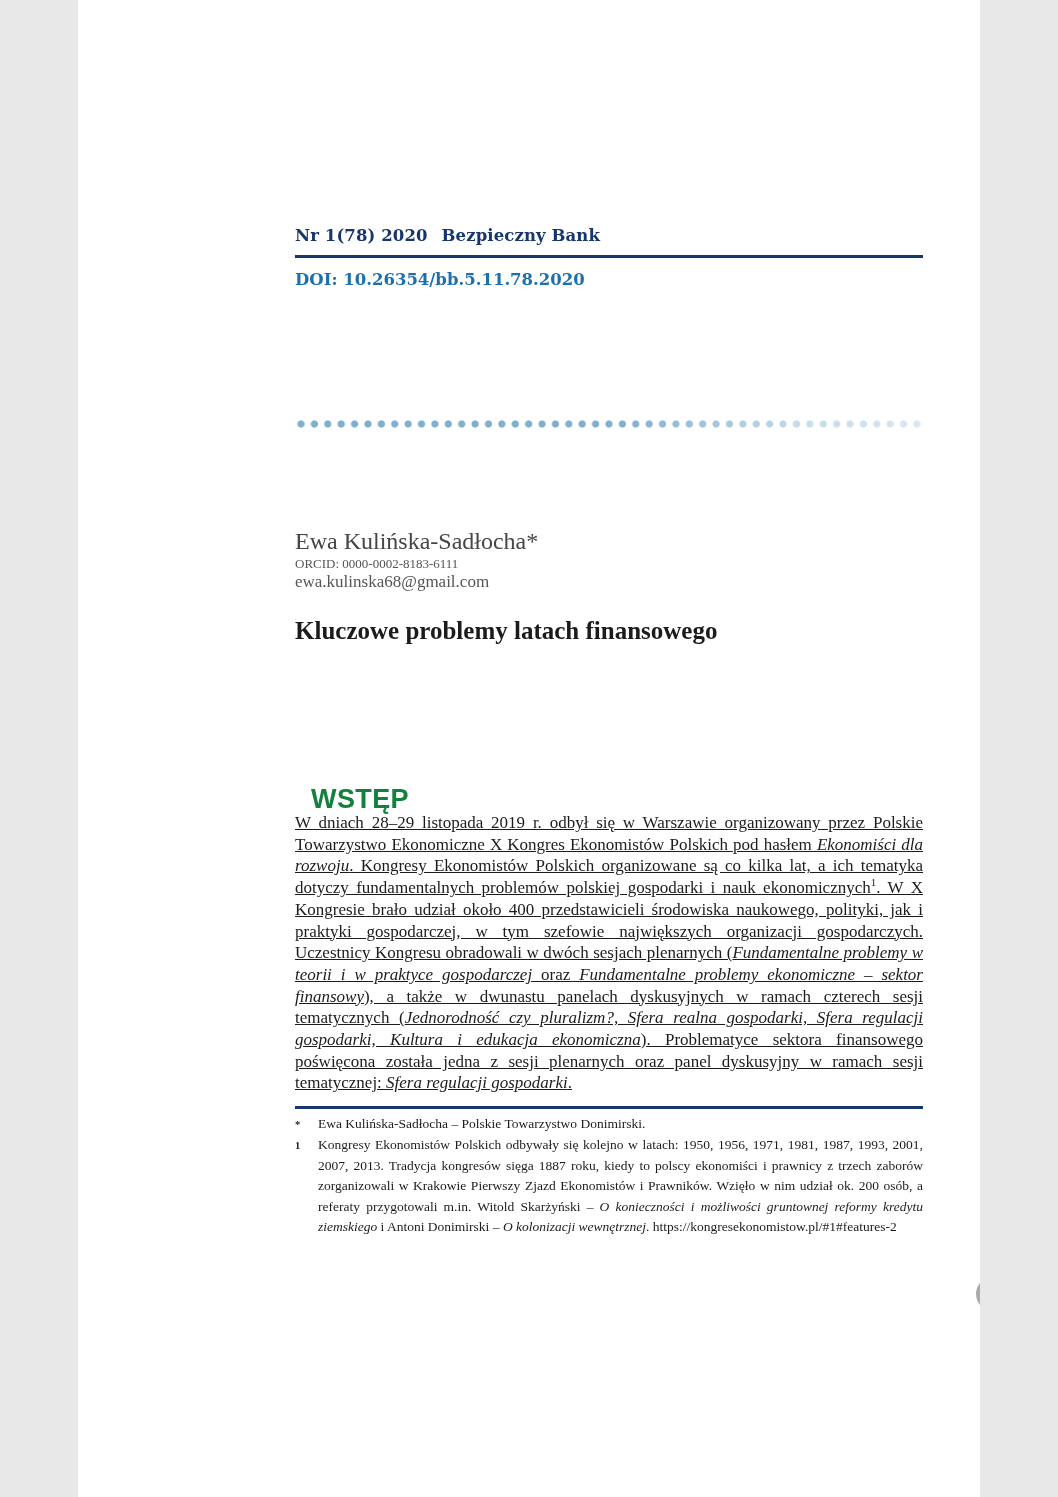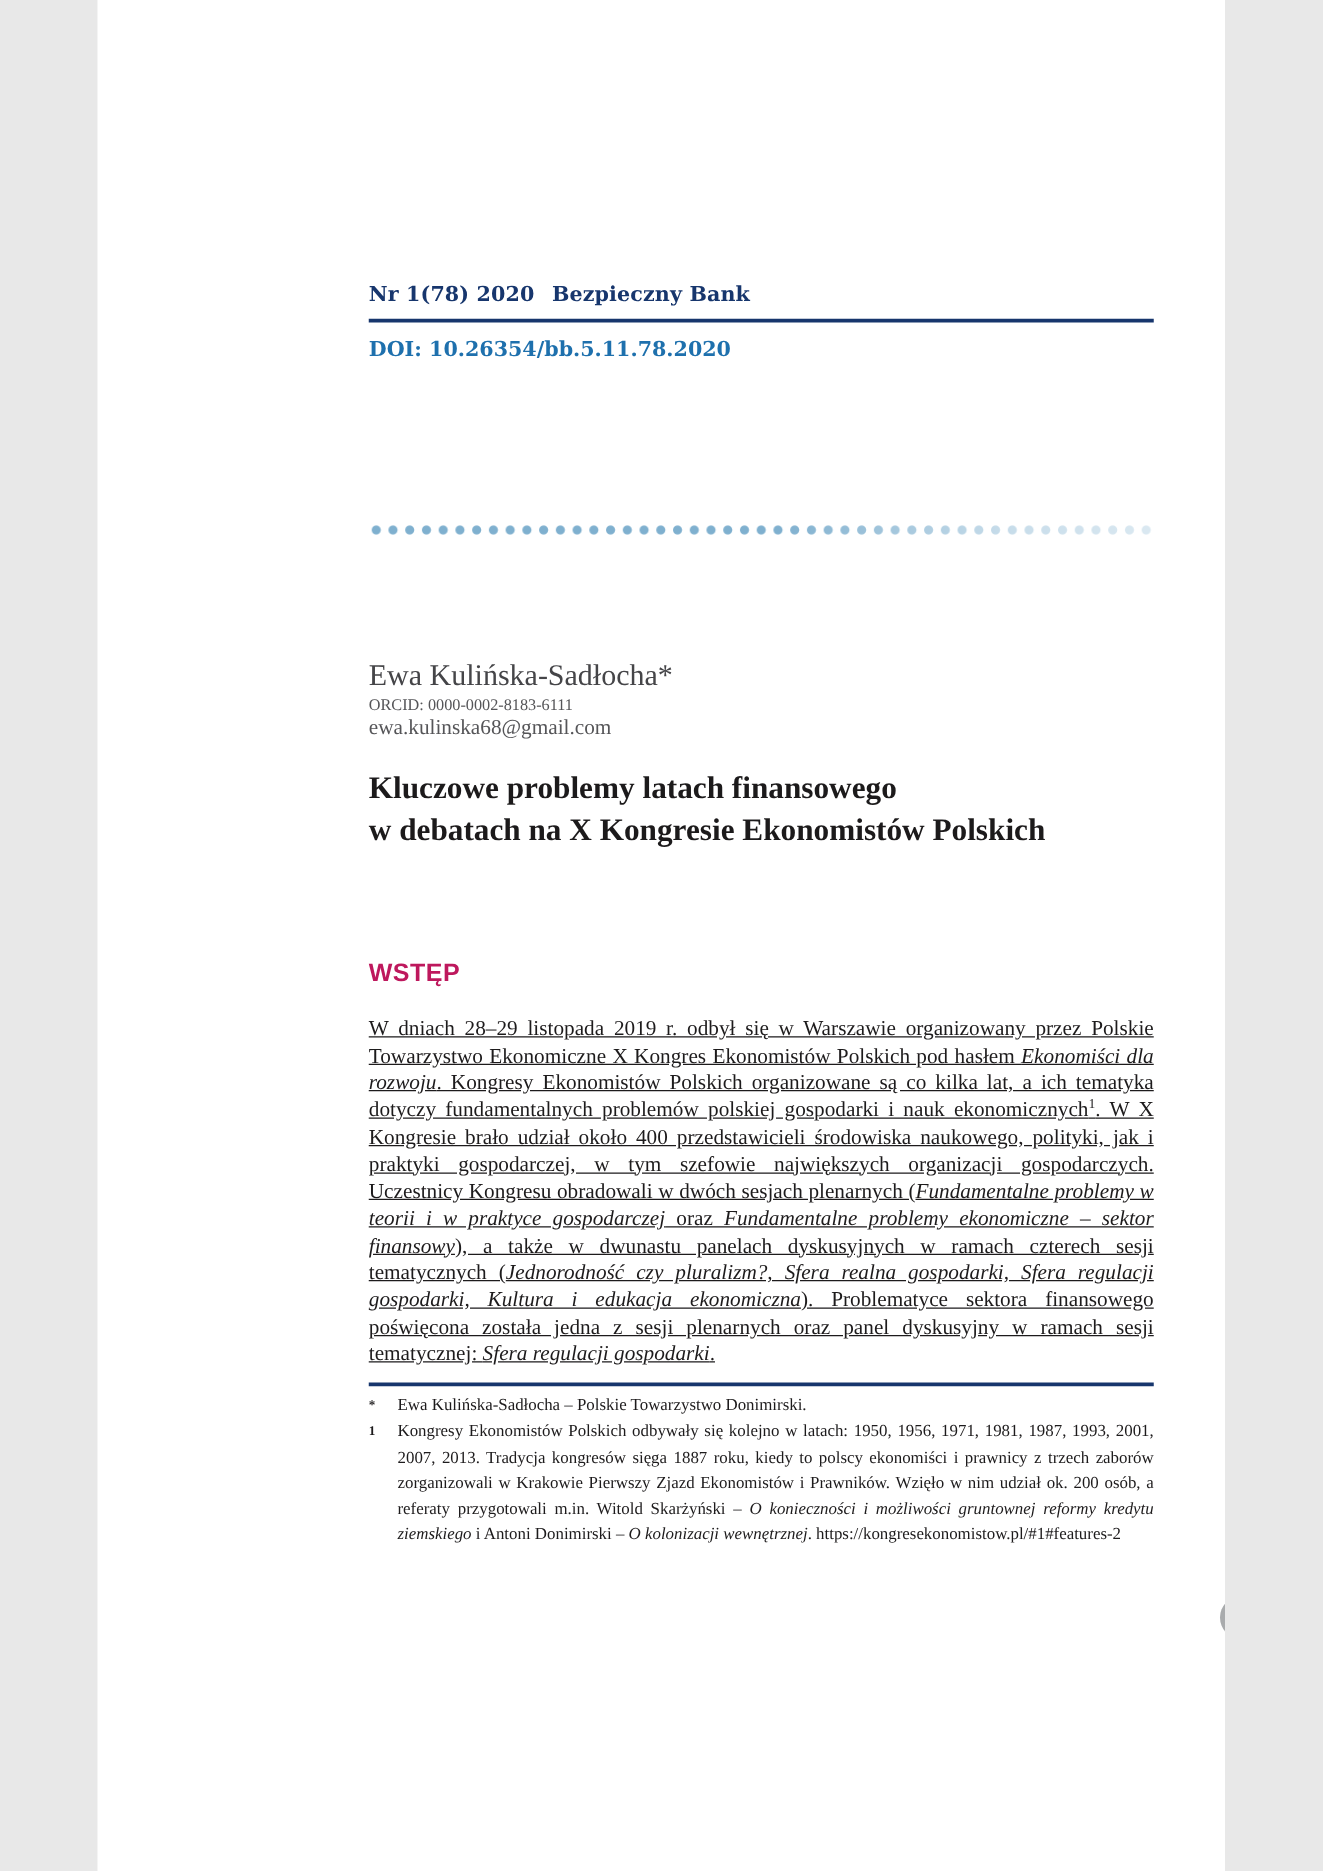--- a/index.html
+++ b/index.html
@@ -93,26 +93,26 @@
     font-weight: 700;
     font-size: 25px;
     line-height: 34px;
     color: #1c1a1b;
   }
 
   
   .intro-heading {
     position: absolute;
     left: 217px; top: 768px;
-    margin: 0;
+    margin: 16px;
     font-family: "Liberation Sans", sans-serif;
     font-weight: 700;
-    font-size: 20px;
+    font-size: 27px;
     letter-spacing: 0.4px;
-    color: #be185d;
+    color: #15803d;
   }
   .intro-paragraph {
     position: absolute;
     left: 217px; top: 812px;
     margin: 0;
     width: 628px;
     font-size: 17px;
     line-height: 21.7px;
     text-align: justify;
     color: #1d1b1c;
@@ -180,21 +180,20 @@
 
 
   <div class="dotted-divider"></div>
 
   <div class="author-name">Ewa Kulińska-Sadłocha*</div>
   <div class="author-orcid">ORCID: 0000-0002-8183-6111</div>
   <div class="author-email">ewa.kulinska68@gmail.com</div>
 
   <h2 class="article-title">
     <span>Kluczowe problemy latach finansowego</span><br>
-    <span>w debatach na X Kongresie Ekonomistów Polskich</span>
   </h2>
 
   <h3 class="intro-heading">WSTĘP</h3>
 
   <p class="intro-paragraph"><span>W dniach 28–29 listopada 2019 r. odbył się w Warszawie organizowany przez Polskie Towarzystwo Ekonomiczne X Kongres Ekonomistów Polskich pod hasłem </span><span style="font-style: italic;">Ekonomiści dla rozwoju</span><span>. Kongresy Ekonomistów Polskich organizowane są co kilka lat, a ich tematyka dotyczy fundamentalnych problemów polskiej gospodarki i nauk ekonomicznych</span><sup>1</sup><span>. W X Kongresie brało udział około 400 przedstawicieli środowiska naukowego, polityki, jak i praktyki gospodarczej, w tym szefowie największych organizacji gospodarczych. Uczestnicy Kongresu obradowali w dwóch sesjach plenarnych (</span><span style="font-style: italic;">Fundamentalne problemy w teorii i w praktyce gospodarczej</span><span> oraz </span><span style="font-style: italic;">Fundamentalne problemy ekonomiczne – sektor finansowy</span><span>), a także w dwunastu panelach dyskusyjnych w ramach czterech sesji tematycznych (</span><span style="font-style: italic;">Jednorodność czy pluralizm?, Sfera realna gospodarki, Sfera regulacji gospodarki, Kultura i edukacja ekonomiczna</span><span>). Problematyce sektora finansowego poświęcona została jedna z sesji plenarnych oraz panel dyskusyjny w ramach sesji tematycznej: </span><span style="font-style: italic;">Sfera regulacji gospodarki</span><span>.</span></p>
 
   <div class="footnote-rule"></div>
 
   <div class="footnotes">
     <div class="footnote">

